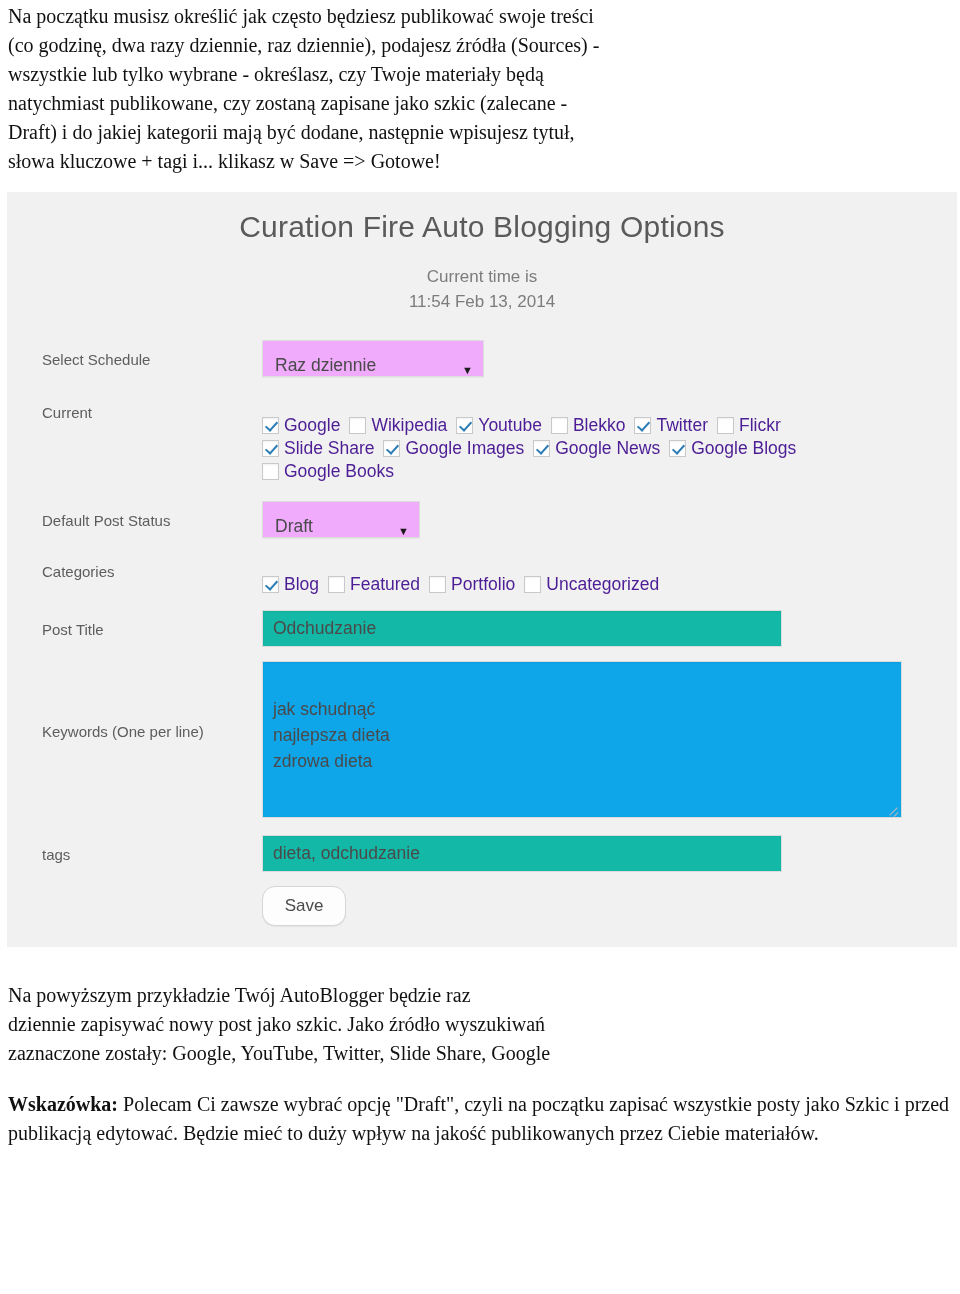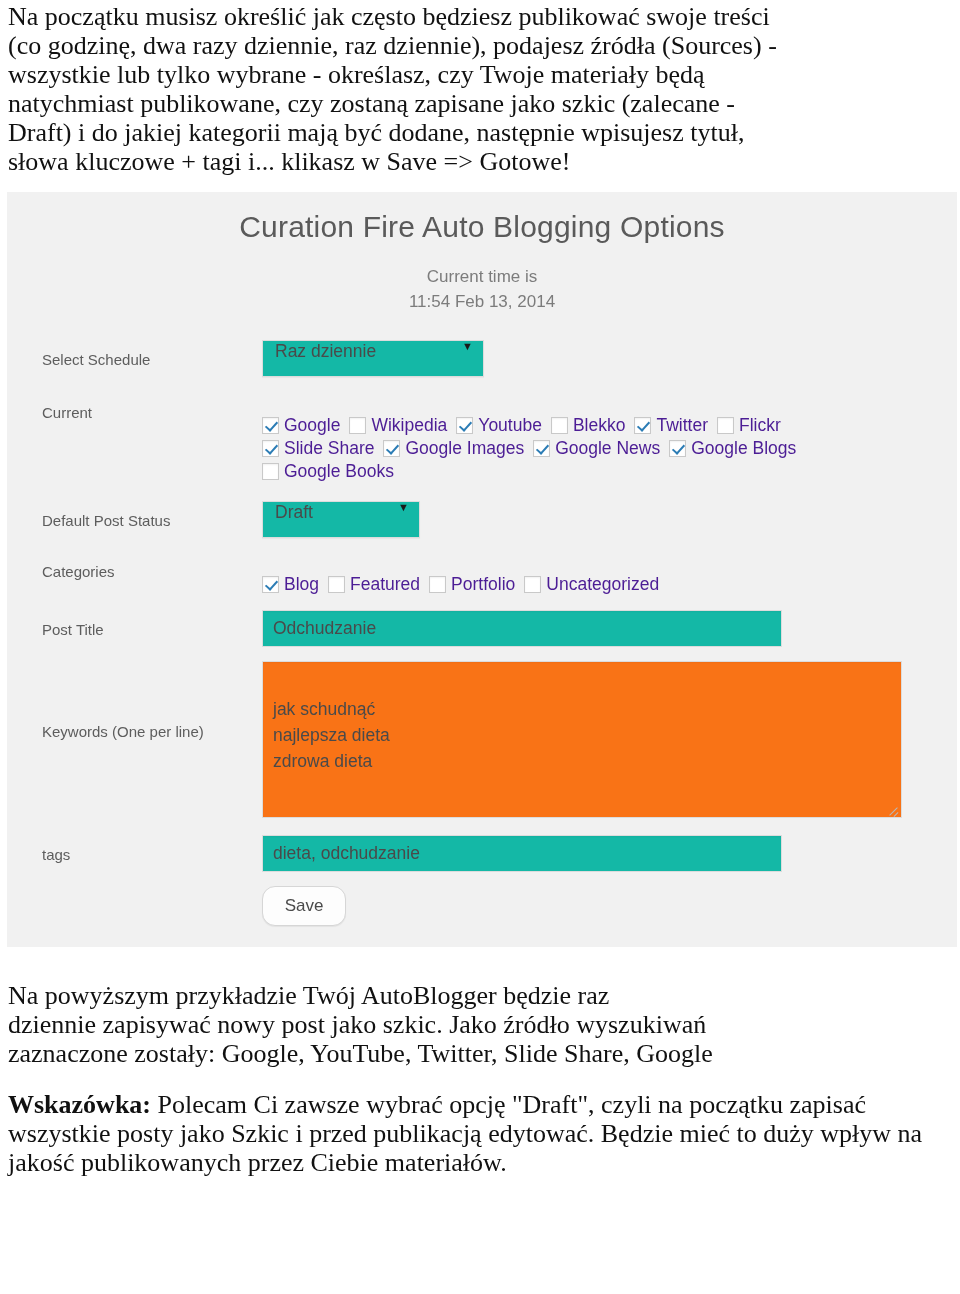--- a/index.html
+++ b/index.html
@@ -12,21 +12,21 @@
     height: 1294px;
     font-family: "Liberation Serif", serif;
     color: #000000;
     overflow: hidden;
     position: relative;
   }
 
   
   .prose {
     font-family: "Liberation Serif", serif;
-    font-size: 26px;
+    font-size: 20px;
     line-height: 29px;
     color: #111111;
     text-align: left;
   }
   .prose-top {
     padding: 2px 10px 0 8px;
   }
   .prose-bottom {
     padding: 0 10px 0 8px;
   }
@@ -80,23 +80,23 @@
     padding-top: 7px;
   }
   .row-field {
     flex: 1 1 auto;
     min-width: 0;
   }
 
   
   .select {
     display: inline-flex;
-    align-items: flex-start;
+    align-items: flex-end;
     justify-content: space-between;
-    background: #14b8a6;
+    background: #f0abfc;
     border: 1px solid #dcdcdc;
     box-shadow: 0 1px 1px rgba(0,0,0,0.04);
     height: 37px;
     box-sizing: border-box;
     padding: 0 10px 0 12px;
     color: #4a4a4a;
     font-size: 17.5px;
   }
   .select-schedule { width: 222px; }
   .select-status { width: 158px; }
@@ -160,21 +160,21 @@
     font-family: "Liberation Sans", sans-serif;
     padding: 0 10px;
     display: flex;
     align-items: center;
   }
 
   .textarea {
     width: 640px;
     height: 157px;
     box-sizing: border-box;
-    background: #f97316;
+    background: #0ea5e9;
     border: 1px solid #dcdcdc;
     box-shadow: inset 0 1px 2px rgba(0,0,0,0.04);
     color: #4a4a4a;
     font-size: 17.5px;
     line-height: 26px;
     font-family: "Liberation Sans", sans-serif;
     padding: 8px 10px;
     white-space: pre-line;
     position: relative;
   }

